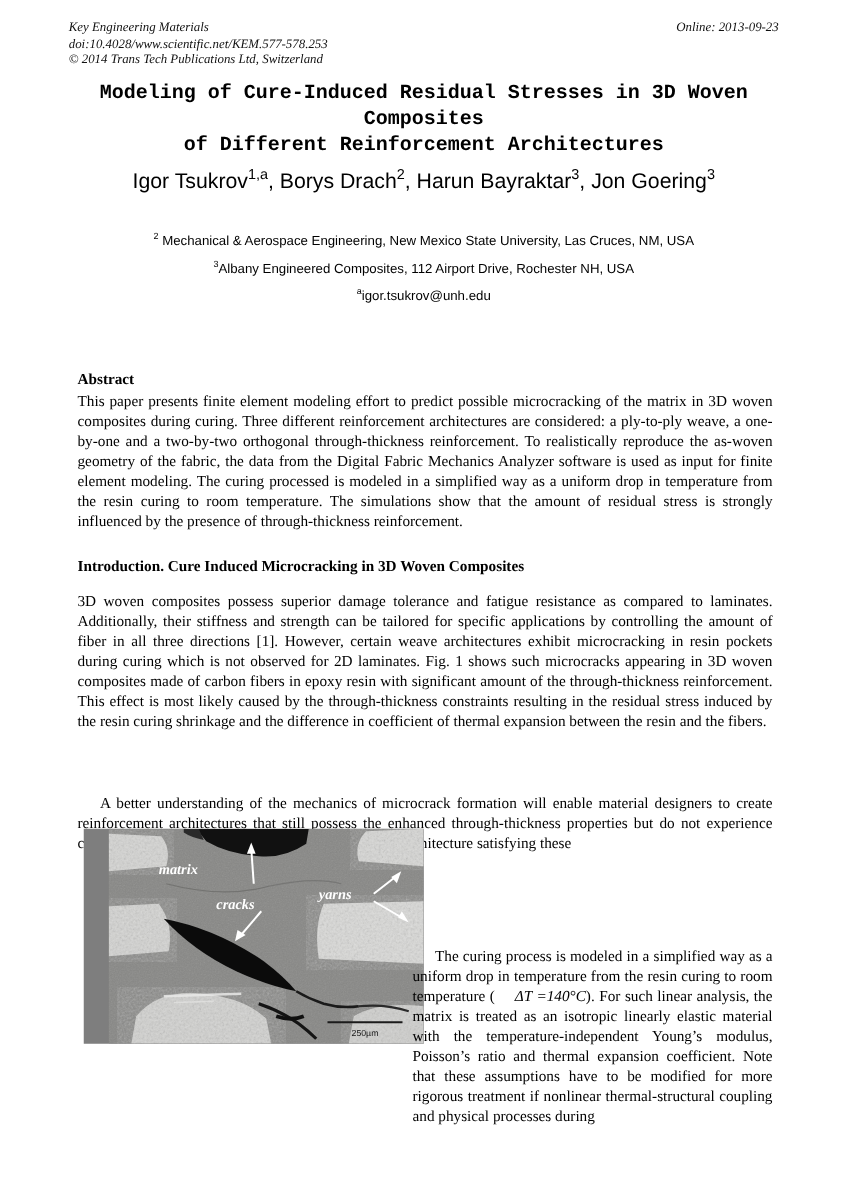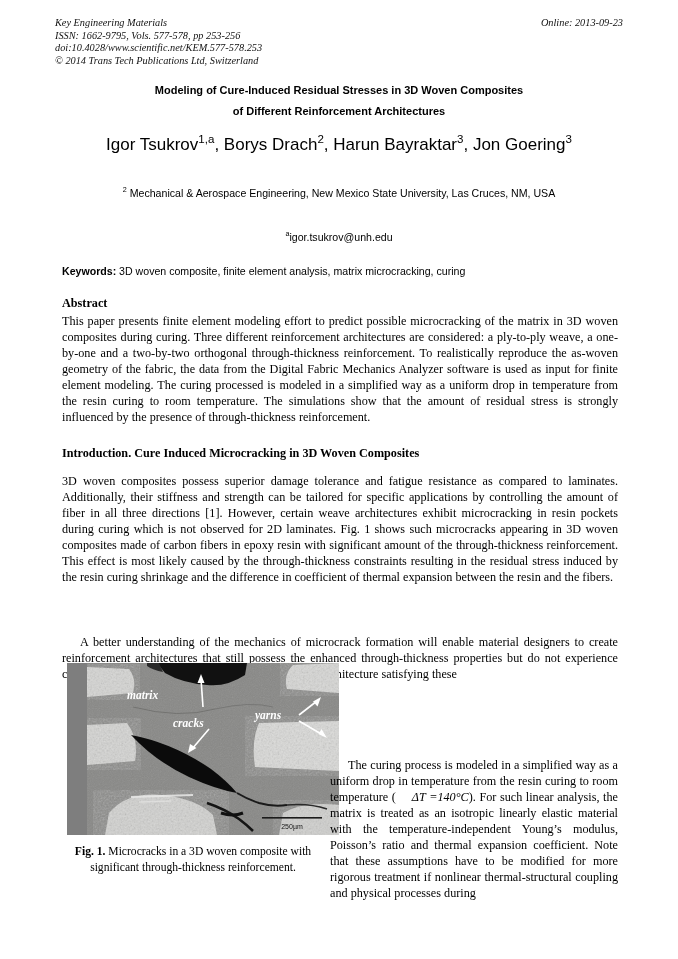--- a/index.html
+++ b/index.html
@@ -44,26 +44,26 @@
     top: 0;
     font-style: italic;
     font-size: 10.3px;
     white-space: nowrap;
   }
 
   
   .title {
     position: absolute;
     left: 47px;
-    top: 80px;
+    top: 64px;
     width: 584px;
     text-align: center;
-    font-family: Liberation Sans, sans-serif;
+    font-family: Liberation Mono, monospace;
     font-weight: bold;
-    font-size: 11px;
+    font-size: 16px;
     line-height: 21px;
     letter-spacing: 0px;
   }
 
   
   .authors {
     position: absolute;
     left: 47px;
     top: 136px;
     width: 584px;
@@ -179,45 +179,44 @@
   .rc-p2 { top: 757px; text-indent: 18px; }
   .math { font-style: italic; margin-left: 16px; }
 </style>
 </head>
 <body>
 
 <div class="page">
 
   <div class="journal-header">
     <span class="jh-line">Key Engineering Materials</span>
-    <span class="jh-line">ISSN: 1662-9795, Vols. 577-578, pp 253-256</span>
     <span class="jh-line">doi:10.4028/www.scientific.net/KEM.577-578.253</span>
     <span class="jh-line">© 2014 Trans Tech Publications Ltd, Switzerland</span>
     <span class="online-date">Online: 2013-09-23</span>
   </div>
 
   <div class="title">
     <span>Modeling of Cure-Induced Residual Stresses in 3D Woven Composites</span><br>
     <span>of Different Reinforcement Architectures</span>
   </div>
 
   <div class="authors">
     <span>Igor Tsukrov</span><sup>1,a</sup><span>, </span><span>Borys Drach</span><sup>2</sup><span>, </span><span>Harun Bayraktar</span><sup>3</sup><span>, </span><span>Jon Goering</span><sup>3</sup>
   </div>
 
   <div class="affil affil2">
     <sup>2</sup><span> Mechanical &amp; Aerospace Engineering, New Mexico State University, Las Cruces, NM, USA</span>
   </div>
+  <div class="affil affil3">
+    <sup>3</sup><span>Albany Engineered Composites, 112 Airport Drive, Rochester NH, USA</span>
+  </div>
   <div class="affil affil4">
     <sup>a</sup><span>igor.tsukrov@unh.edu</span>
   </div>
 
-  <div class="keywords">
-    <b>Keywords:</b><span> 3D woven composite, finite element analysis, matrix microcracking, curing</span>
-  </div>
 
   <div class="sec-head abstract-head">Abstract</div>
   <div class="body-text abstract-body">This paper presents finite element modeling effort to predict possible microcracking of the matrix in 3D woven composites during curing. Three different reinforcement architectures are considered: a ply-to-ply weave, a one-by-one and a two-by-two orthogonal through-thickness reinforcement. To realistically reproduce the as-woven geometry of the fabric, the data from the Digital Fabric Mechanics Analyzer software is used as input for finite element modeling. The curing processed is modeled in a simplified way as a uniform drop in temperature from the resin curing to room temperature. The simulations show that the amount of residual stress is strongly influenced by the presence of through-thickness reinforcement.</div>
 
   <div class="sec-head intro-head">Introduction. Cure Induced Microcracking in 3D Woven Composites</div>
   <div class="body-text intro-p1">3D woven composites possess superior damage tolerance and fatigue resistance as compared to laminates. Additionally, their stiffness and strength can be tailored for specific applications by controlling the amount of fiber in all three directions [1]. However, certain weave architectures exhibit microcracking in resin pockets during curing which is not observed for 2D laminates. Fig. 1 shows such microcracks appearing in 3D woven composites made of carbon fibers in epoxy resin with significant amount of the through-thickness reinforcement. This effect is most likely caused by the through-thickness constraints resulting in the residual stress induced by the resin curing shrinkage and the difference in coefficient of thermal expansion between the resin and the fibers.</div>
   <div class="body-text intro-p2">A better understanding of the mechanics of microcrack formation will enable material designers to create reinforcement architectures that still possess the enhanced through-thickness properties but do not experience cure-induced microcracking. The best reinforcement architecture satisfying these</div>
 
   <div class="figure-wrap">
     <div class="micrograph">
@@ -307,20 +306,17 @@
             <path d="M240 75 L231.5 71 L234.5 66 Z"></path>
           </g>
 
           <text x="40" y="36" font-family="Liberation Serif, serif" font-style="italic" font-weight="bold" font-size="11.5" fill="#ffffff">matrix</text>
           <text x="86" y="64" font-family="Liberation Serif, serif" font-style="italic" font-weight="bold" font-size="11.5" fill="#ffffff">cracks</text>
           <text x="168" y="56" font-family="Liberation Serif, serif" font-style="italic" font-weight="bold" font-size="11.5" fill="#ffffff">yarns</text>
         </g>
       </svg>
     </div>
 
-    <div class="fig-caption">
-      <b>Fig. 1.</b><span> Microcracks in a 3D woven composite with significant through-thickness reinforcement.</span>
-    </div>
   </div>
 
   <div class="rc rc-p2"><span>The curing process is modeled in a simplified way as a uniform drop in temperature from the resin curing to room temperature (</span><span class="math">ΔT =140°C</span><span>). For such linear analysis, the matrix is treated as an isotropic linearly elastic material with the temperature-independent Young’s modulus, Poisson’s ratio and thermal expansion coefficient. Note that these assumptions have to be modified for more rigorous treatment if nonlinear thermal-structural coupling and physical processes during</span></div>
 
 </div>
 
 </body></html>

